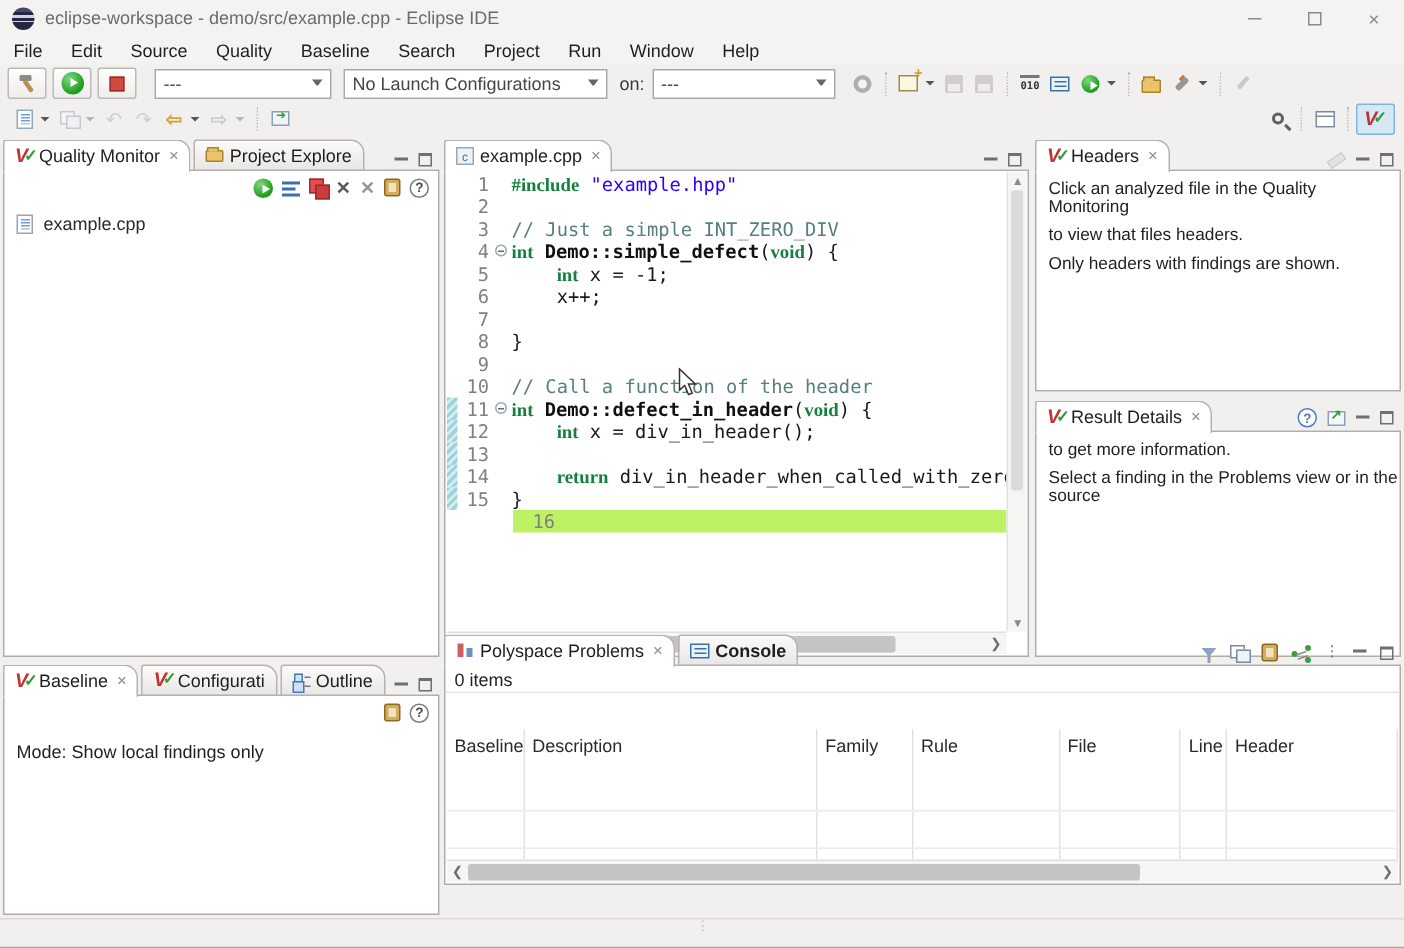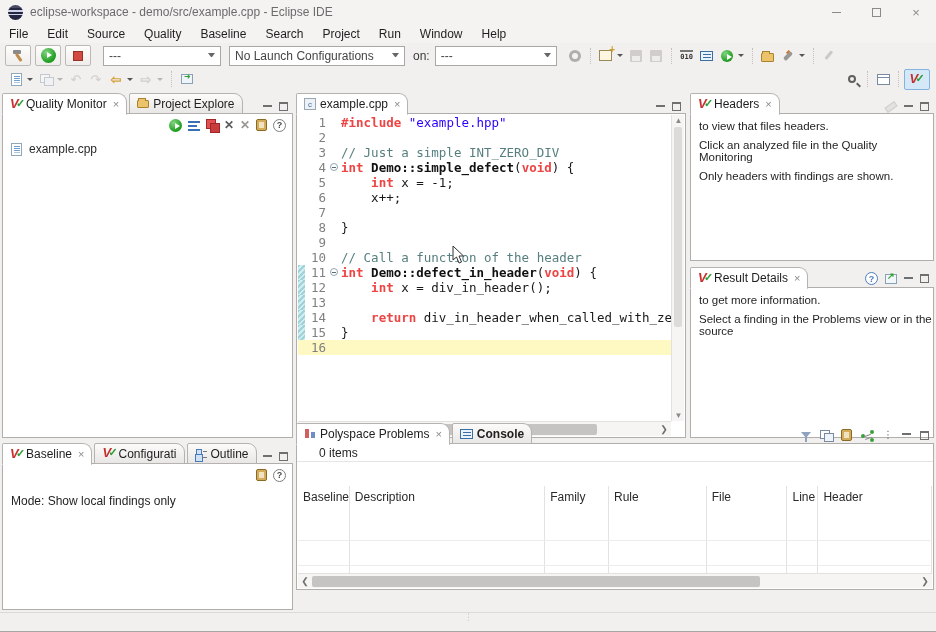--- a/index.html
+++ b/index.html
@@ -105,48 +105,48 @@
   .tab.active { background:#fff; border-bottom:1px solid #fff; margin-bottom:-1px; height:22px; }
   .tab .close { color:#8a8a8a; font-size:11px; margin-left:2px; }
   .pbody { position:absolute; left:0; right:0; top:21px; bottom:0; background:#fff; border:1px solid #b0adab; }
   .ptab-icons { margin-left:auto; display:flex; align-items:center; gap:7px; padding:0 5px 3px 0; }
   .ptools { display:flex; justify-content:flex-end; align-items:center; gap:6px; height:20px; padding:2px 6px 0 0; }
 
   
   .codearea { position:absolute; left:1px; top:1px; right:14px; bottom:16px; overflow:hidden; background:#fff;
               font-family:"DejaVu Sans Mono", monospace; font-size:12.5px; line-height:15px; }
   .cline { display:flex; height:15px; white-space:pre; }
-  .cline.hl { background:#fef9c3; }
+  .cline.hl { background:#bef264;margin-left:44px; }
   .ann { width:7px; flex:none; }
   .ann.mark { background:repeating-linear-gradient(135deg,#9ed3da 0 2px,#d2ecef 2px 4px); }
   .lnum { width:24px; flex:none; text-align:right; padding-right:3px; color:#808080; }
   .foldc { width:12px; flex:none; position:relative; }
   .foldmark { position:absolute; left:1px; top:3px; width:8px; height:8px; border:1px solid #93a5b1; border-radius:50%; background:#fff; }
   .foldmark::after { content:""; position:absolute; left:1px; top:3px; width:4px; height:1px; background:#5a6b76; }
   .ctext { flex:1; }
-  .tk-kw { color:#ef4444; font-weight:bold; }
+  .tk-kw { color:#15803d; font-weight:bold;font-family:Liberation Serif, serif; }
   .tk-str { color:#2a00ff; }
   .tk-com { color:#577f7f; }
   .tk-fn { color:#111; font-weight:bold; }
   .tk-pl { color:#191919; }
 
   
   .vscroll { position:absolute; top:1px; right:1px; bottom:16px; width:13px; background:#f6f5f4; border-left:1px solid #e3e1df; }
   .vthumb { position:absolute; left:2px; right:2px; top:12px; height:200px; background:#dddbd9; border-radius:2px; }
   .varrow { position:absolute; left:0; width:13px; height:11px; color:#8a8a8a; font-size:8px; text-align:center; line-height:11px; }
   .hscroll { position:absolute; left:1px; right:14px; bottom:1px; height:15px; background:#f6f5f4; border-top:1px solid #e3e1df; display:flex; align-items:center; }
   .hscroll .arr { width:14px; text-align:center; color:#6f6f6f; font-size:9px; }
   .hthumb { height:11px; background:#c6c4c2; border-radius:2px; }
 
   
   .infotext { padding:6px 0 0 8px; color:#1f1f1f; font-size:11.5px; }
   .infotext div { margin-bottom:7px; }
 
   
-  .items-row { height:18px; display:flex; align-items:center; padding-left:22px; border-bottom:1px solid #e7e5e3; color:#1f1f1f; }
+  .items-row { height:18px; display:flex; align-items:center; padding-left:6px; border-bottom:1px solid #e7e5e3; color:#1f1f1f; }
   .ptable { position:absolute; left:1px; right:1px; top:42px; bottom:16px; overflow:hidden; }
   .prow { display:flex; }
   .pcell { border-right:1px solid #e2e2e2; padding:4px 0 0 5px; color:#2a2a2a; overflow:hidden; white-space:nowrap; }
   .phead .pcell { height:30px; }
   .pempty { border-bottom:1px solid #ececec; }
   .pempty .pcell { height:24px; }
   .problems-hscroll { position:absolute; left:1px; right:1px; bottom:1px; height:15px; background:#f6f5f4; border-top:1px solid #e3e1df; display:flex; align-items:center; }
 
   .statusbar { position:absolute; left:0; top:612px; width:936px; height:20px; background:#f2f0ef; border-top:1px solid #dcd9d7; }
   .resize-dots { position:absolute; left:464px; top:2px; color:#c2bfbd; font-size:9px; line-height:5px; }
@@ -399,22 +399,22 @@
         <span class="close">×</span>
       </span>
       <span class="ptab-icons">
         <span class="eraser-ic disabled"></span>
         <span class="mini-min"></span>
         <span class="mini-max"></span>
       </span>
     </div>
     <div class="pbody">
       <div class="infotext" id="headers-text">
+          <div>Click an analyzed file in the Quality Monitoring</div>
           <div>to view that files headers.</div>
-          <div>Click an analyzed file in the Quality Monitoring</div>
           <div>Only headers with findings are shown.</div>
         </div>
     </div>
   </div>
 
   <div class="panel" style="left:690px; top:266px; width:244px; height:172px">
     <div class="ptabs">
       <span class="tab active">
         <span class="vcheck" style="width:12px">
             <span class="v">V</span>

